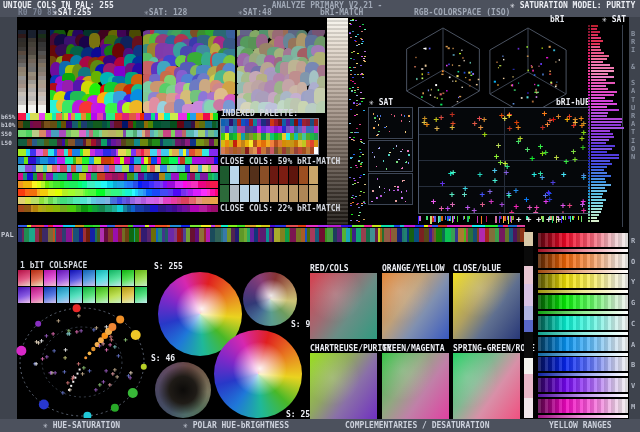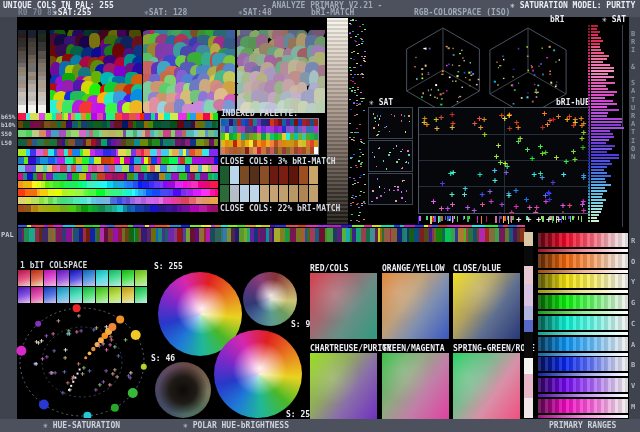--- a/index.html
+++ b/index.html
@@ -40,21 +40,21 @@
   <div class="abs rail" style="left:629px;top:17px;width:11px;height:402px"></div>
   <div class="abs bar-chrome" style="left:0;top:419px;width:640px;height:13px"></div>
 
   <span class="lbl w" style="left:3px;top:2px">UNIQUE COLS IN PAL: 255</span>
   <span class="lbl" style="left:262px;top:2px">- ANALYZE PRIMARY V2.21 -</span>
   <span class="lbl w" style="left:510px;top:2px">✳ SATURATION MODEL: PURITY</span>
   <span class="lbl" style="left:18px;top:9px;color:#7d8596">R0 70 85</span>
   <span class="lbl w" style="left:53px;top:9px">✳SAT:255</span>
   <span class="lbl" style="left:144px;top:9px">✳SAT: 128</span>
   <span class="lbl" style="left:238px;top:9px">✳SAT:48</span>
-  <span class="lbl" style="left:311px;top:9px">bRI-MATCH</span>
+  <span class="lbl" style="left:320px;top:9px">bRI-MATCH</span>
   <span class="lbl" style="left:414px;top:9px">RGB-COLORSPACE (ISO)</span>
 
   <span class="raillbl" style="left:0;top:113px">b65%</span>
   <span class="raillbl" style="left:0;top:121px">b10%</span>
   <span class="raillbl" style="left:0;top:130px">S50</span>
   <span class="raillbl" style="left:0;top:139px">L50</span>
   <span class="raillbl" style="left:0;top:231px;font-size:7px">PAL</span>
 
   <div id="grayramps" class="panel" style="left:18px;top:30px;width:30px;height:83px">
       <div style="position: absolute; left: 0px; top: 0px; width: 8px; height: 83px;">
@@ -834,21 +834,21 @@
         <div style="flex: 1 1 0%; background: rgb(136, 103, 46);"></div>
         <div style="flex: 1 1 0%; background: rgb(184, 111, 57);"></div>
         <div style="flex: 1 1 0%; background: rgb(149, 66, 55);"></div>
         <div style="flex: 1 1 0%; background: rgb(190, 72, 52);"></div>
         <div style="flex: 1 1 0%; background: rgb(163, 79, 32);"></div>
         <div style="flex: 1 1 0%; background: rgb(188, 123, 55);"></div>
         <div style="flex: 1 1 0%; background: rgb(166, 70, 34);"></div>
         <div style="flex: 1 1 0%; background: rgb(255, 255, 255);"></div>
       </div>
     </div>
-  <span class="lbl blk" style="left:220px;top:158px">CLOSE COLS: 3% bRI-MATCH</span>
+  <span class="lbl blk" style="left:220px;top:158px">CLOSE COLS: 59% bRI-MATCH</span>
   <div id="close10" class="panel" style="left: 220px; top: 166px; width: 99px; height: 18px; display: flex;">
       <div style="flex: 1 1 0%; margin-right: 1px; background: rgb(29, 90, 46);"></div>
       <div style="flex: 1 1 0%; margin-right: 1px; background: rgb(185, 214, 234);"></div>
       <div style="flex: 1 1 0%; margin-right: 1px; background: rgb(124, 74, 34);"></div>
       <div style="flex: 1 1 0%; margin-right: 1px; background: rgb(84, 48, 26);"></div>
       <div style="flex: 1 1 0%; margin-right: 1px; background: rgb(138, 78, 38);"></div>
       <div style="flex: 1 1 0%; margin-right: 1px; background: rgb(107, 25, 17);"></div>
       <div style="flex: 1 1 0%; margin-right: 1px; background: rgb(124, 29, 18);"></div>
       <div style="flex: 1 1 0%; margin-right: 1px; background: rgb(94, 21, 12);"></div>
       <div style="flex: 1 1 0%; margin-right: 1px; background: rgb(156, 78, 32);"></div>
@@ -1523,21 +1523,22 @@
       <div style="position: absolute; left: 0px; top: 88px; width: 9px; height: 12px; background: rgb(88, 104, 200);"></div>
       <div style="position: absolute; left: 0px; top: 100px; width: 9px; height: 26px; background: rgb(10, 10, 10);"></div>
       <div style="position: absolute; left: 0px; top: 126px; width: 9px; height: 16px; background: rgb(242, 242, 238);"></div>
       <div style="position: absolute; left: 0px; top: 142px; width: 9px; height: 24px; background: rgb(232, 184, 200);"></div>
       <div style="position: absolute; left: 0px; top: 166px; width: 9px; height: 20px; background: rgb(240, 230, 234);"></div>
     </div>
   <div id="rangestrips"></div>
 
   <span class="footlbl" style="left:43px">✳ HUE-SATURATION</span>
   <span class="footlbl" style="left:183px">✳ POLAR HUE-bRIGHTNESS</span>
-  <span class="footlbl" style="left:549px">PRIMARY RANGES</span>
+  <span class="footlbl" style="left:345px">COMPLEMENTARIES / DESATURATION</span>
+  <span class="footlbl" style="left:549px">YELLOW RANGES</span>
 <div style="position: absolute; left: 18px; top: 113px; width: 200px; height: 7px; display: flex;">
       <div style="flex: 1.86718 1 0%; background: rgb(246, 23, 71);"></div>
       <div style="flex: 1.10182 1 0%; background: rgb(80, 236, 233);"></div>
       <div style="flex: 2.17936 1 0%; background: rgb(215, 221, 84);"></div>
       <div style="flex: 1.46258 1 0%; background: rgb(230, 67, 240);"></div>
       <div style="flex: 1.6329 1 0%; background: rgb(141, 254, 48);"></div>
       <div style="flex: 1.13246 1 0%; background: rgb(18, 236, 173);"></div>
       <div style="flex: 1.32206 1 0%; background: rgb(238, 114, 72);"></div>
       <div style="flex: 0.638542 1 0%; background: rgb(110, 216, 61);"></div>
       <div style="flex: 0.775423 1 0%; background: rgb(198, 229, 37);"></div>

